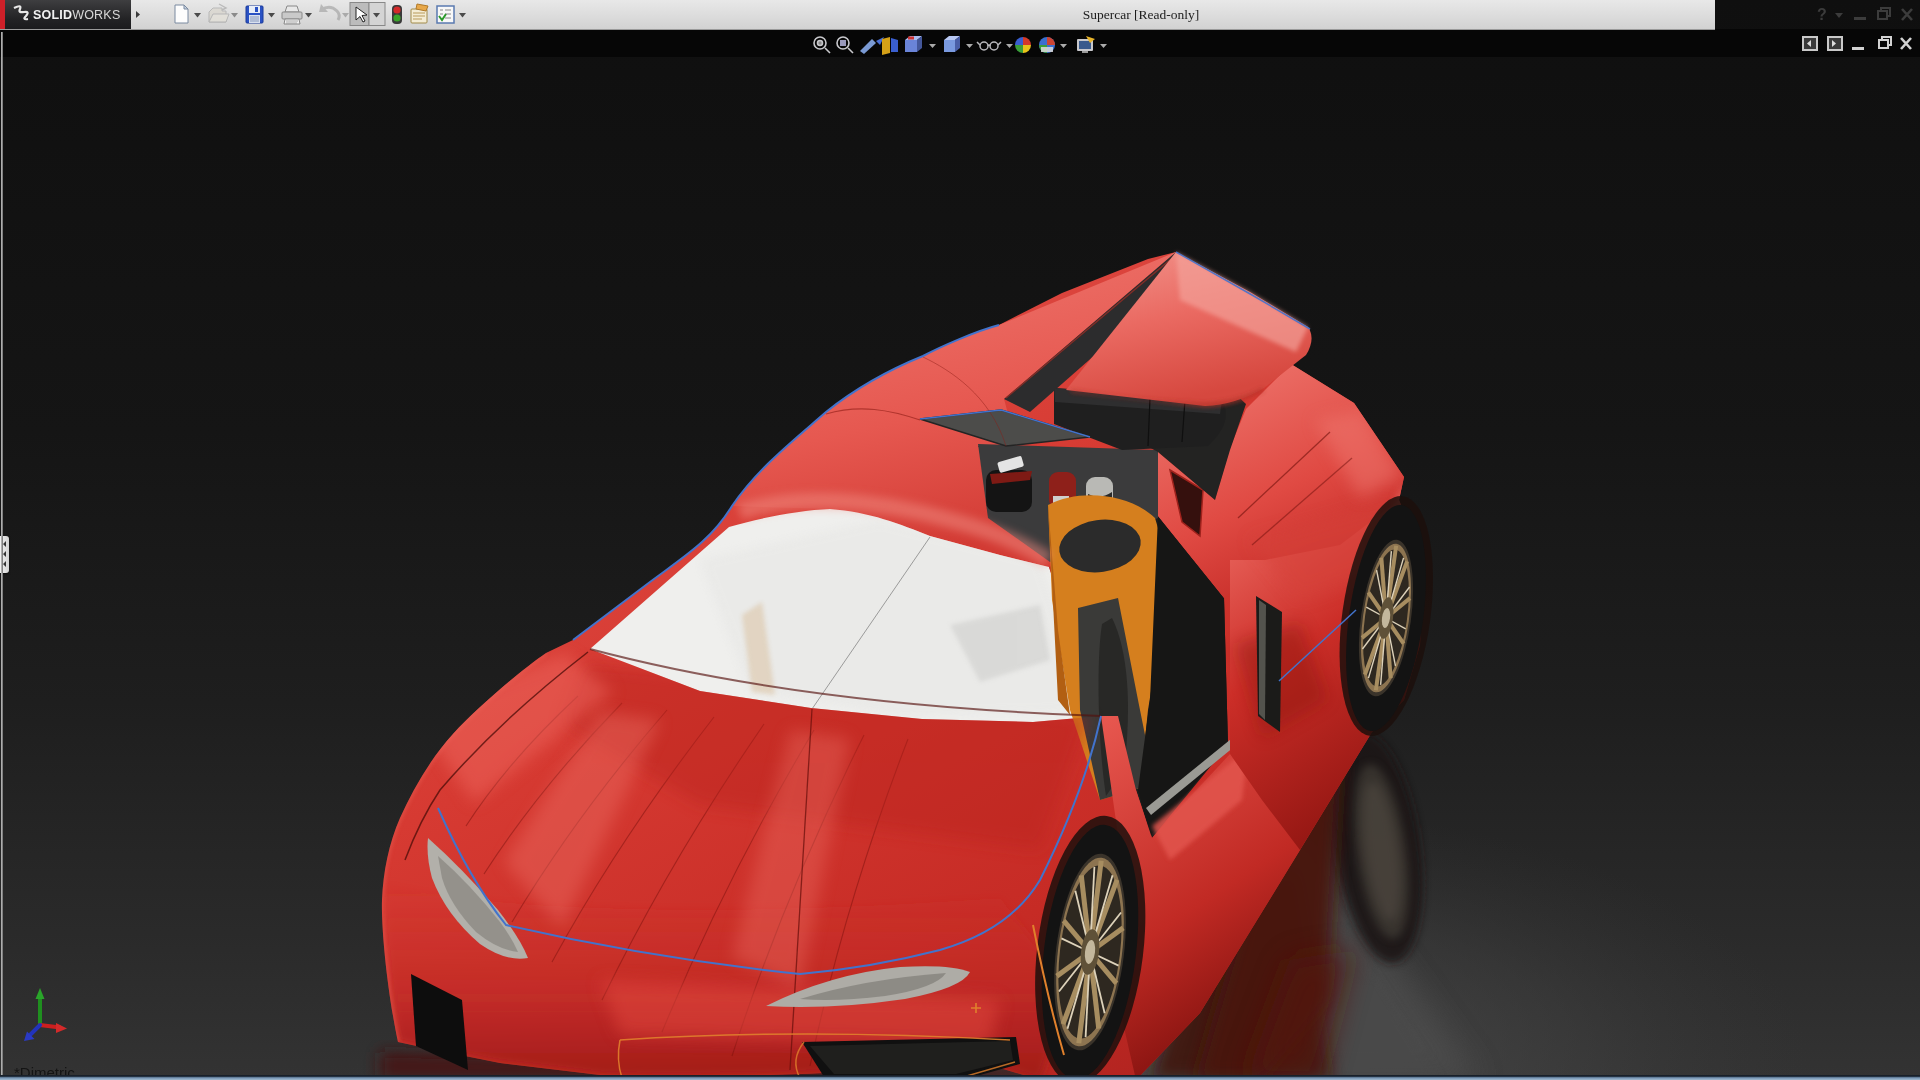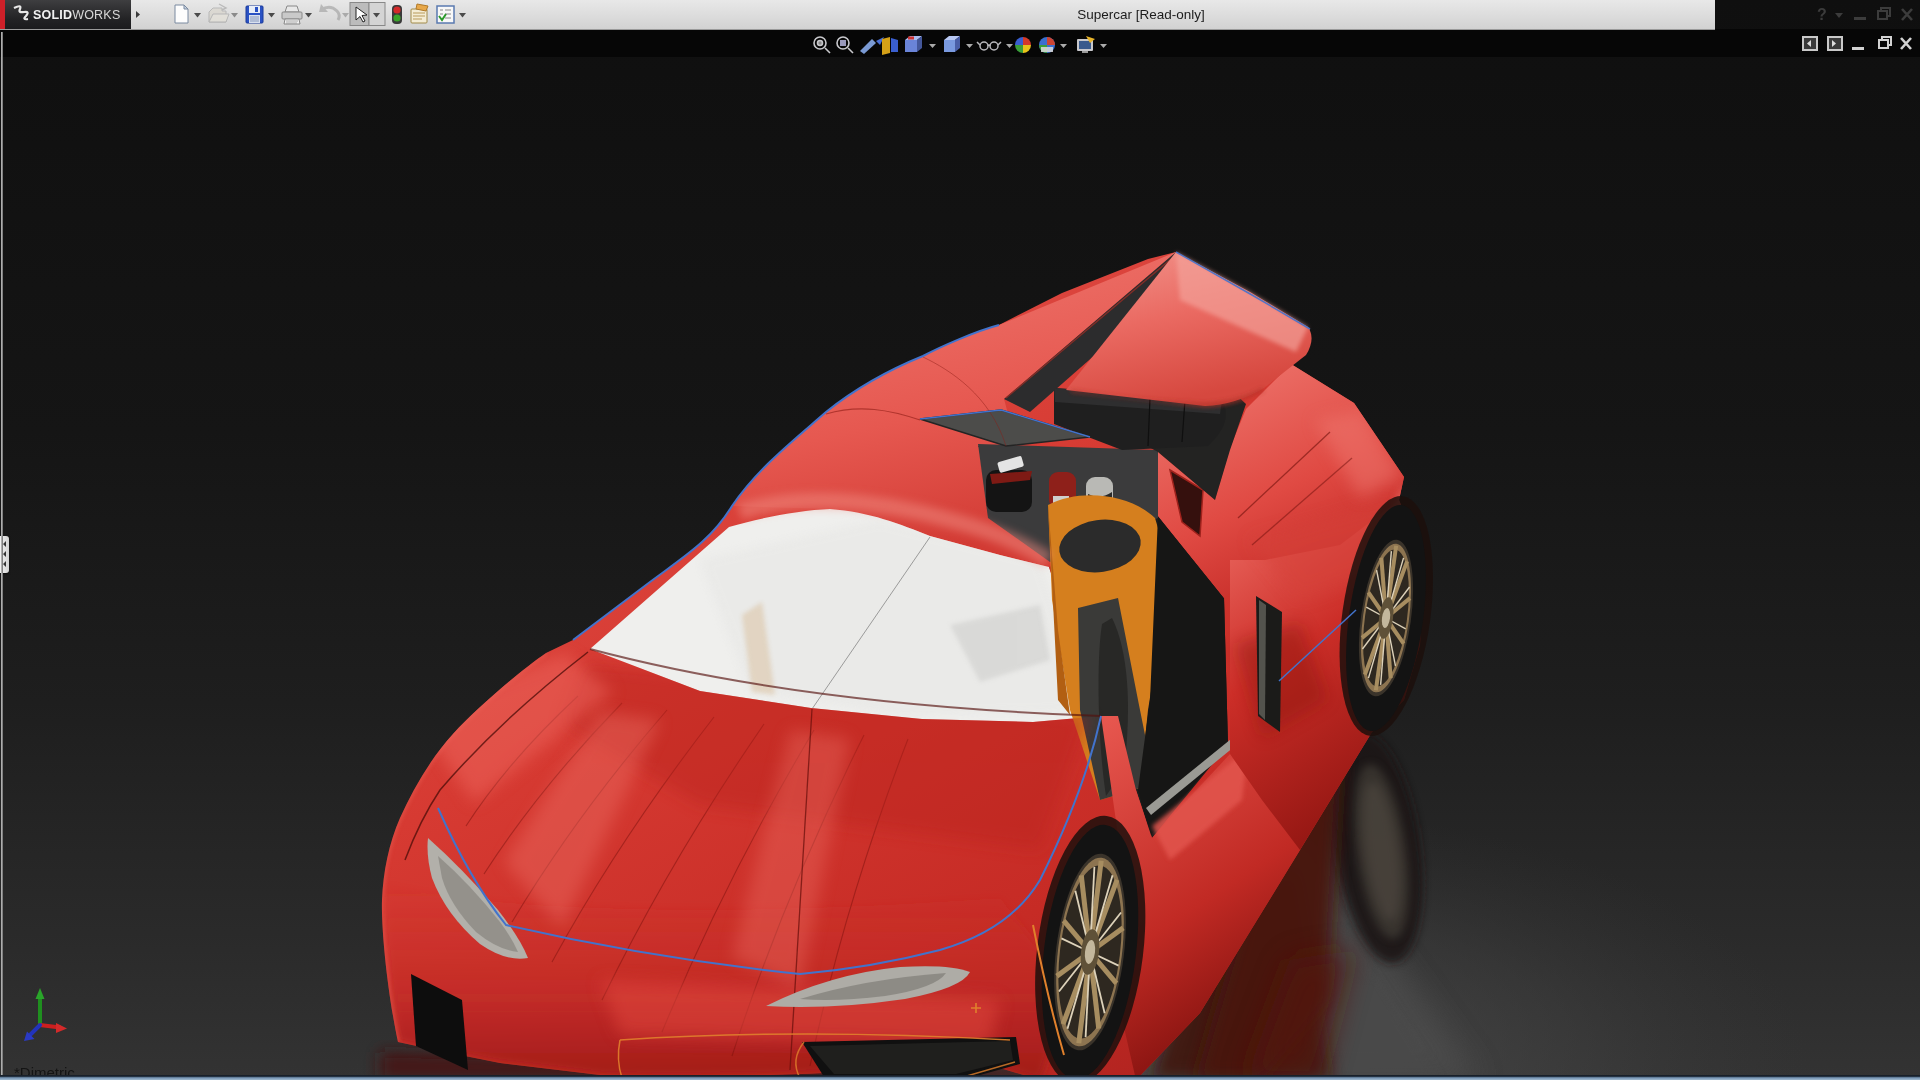--- a/index.html
+++ b/index.html
@@ -1,19 +1,19 @@
 <!DOCTYPE html>
 <html><head><meta charset="utf-8"><style>
 html,body{margin:0;padding:0;width:1920px;height:1080px;overflow:hidden;background:#000;font-family:"Liberation Sans",sans-serif;}
 #app{position:absolute;top:0;left:0;width:1920px;height:1080px;}
 #viewport{position:absolute;top:0;left:0;width:1920px;height:934px;}
 #titlebar{position:absolute;top:0;left:0;width:1715px;height:29px;background:linear-gradient(#e8e8e8,#dcdcdc 55%,#d2d2d2);border-bottom:1px solid #9a9a9a;}
 #logo{position:absolute;top:0;left:0;width:131px;height:29px;background:linear-gradient(#3e3e40,#232325 65%,#1b1b1d);}
 #logo .red{position:absolute;left:0;top:0;width:5px;height:29px;background:#cf2029;}
-#title-text{position:absolute;top:7px;left:1041px;width:200px;text-align:center;font-size:13.5px;color:#1c1c1c;}
+#title-text{position:absolute;top:7px;left:1041px;width:200px;text-align:center;font-size:13.5px;color:#1c1c1c;font-family:Liberation Serif, serif;}
 #dimetric{position:absolute;left:14px;top:1064px;color:#141414;font-size:15px;}
 #lefttab{position:absolute;left:0;top:536px;width:9px;height:37px;background:linear-gradient(90deg,#f4f4f4,#d2d2d2);border-radius:0 3px 3px 0;box-shadow:0 1px 2px rgba(0,0,0,.6);}
 #leftline{position:absolute;left:1px;top:32px;width:2px;height:1048px;background:linear-gradient(90deg,#c4c4c4,#6a6a6a);}
 #bottomline{position:absolute;left:0px;top:1075px;width:1920px;height:5px;background:linear-gradient(#1a2028,#16202c 25%,#7392b2 55%,#a3bcd2);}
 </style></head>
 <body>
 <div id="app">
  <div id="viewport">
 
 <svg id="scene" width="1920" height="1080" viewBox="0 0 1920 1080">

